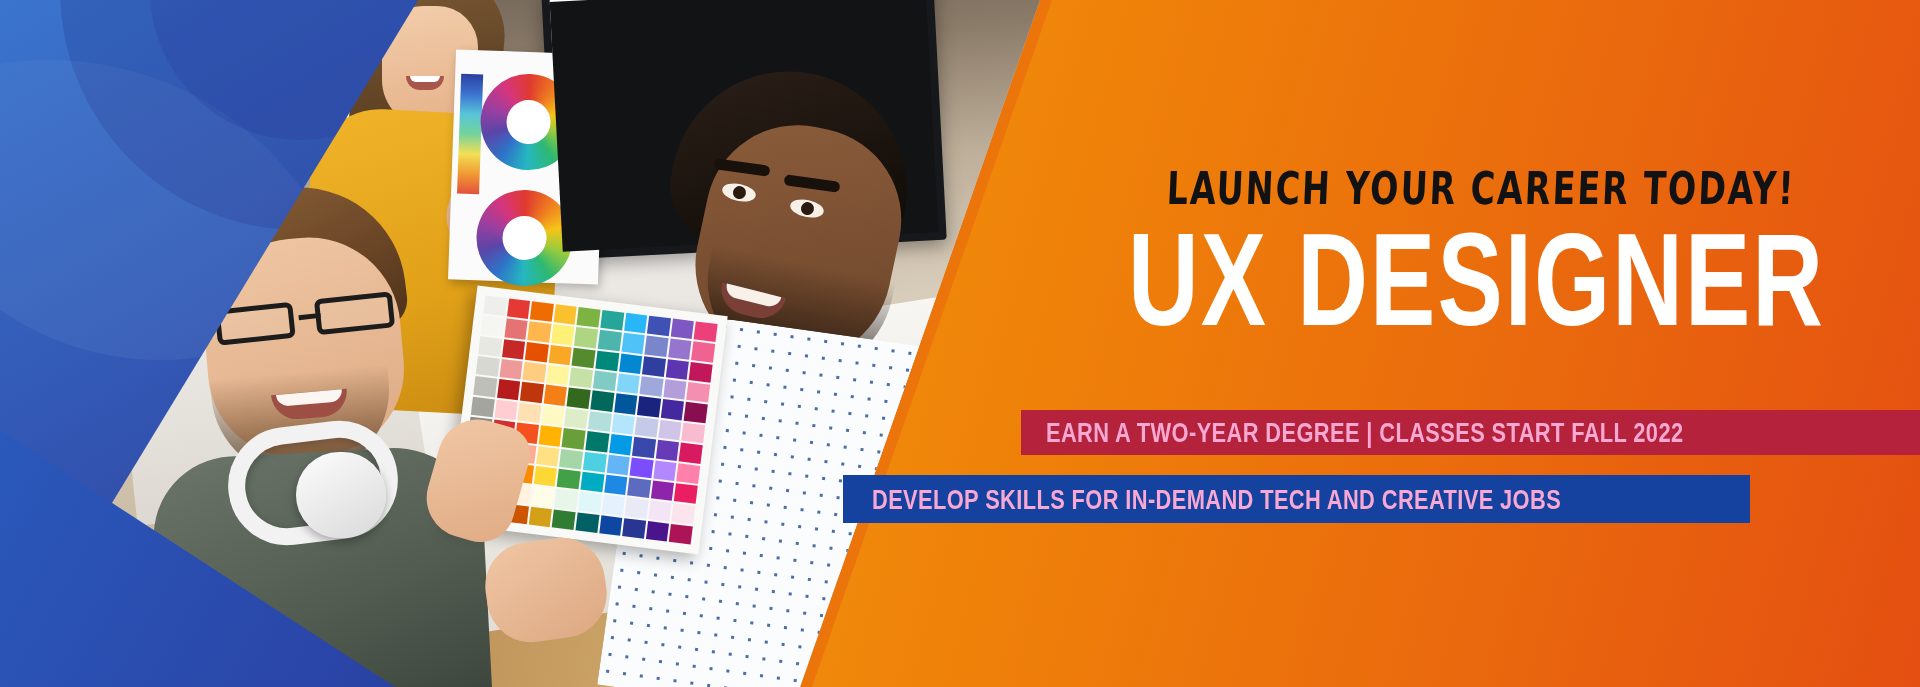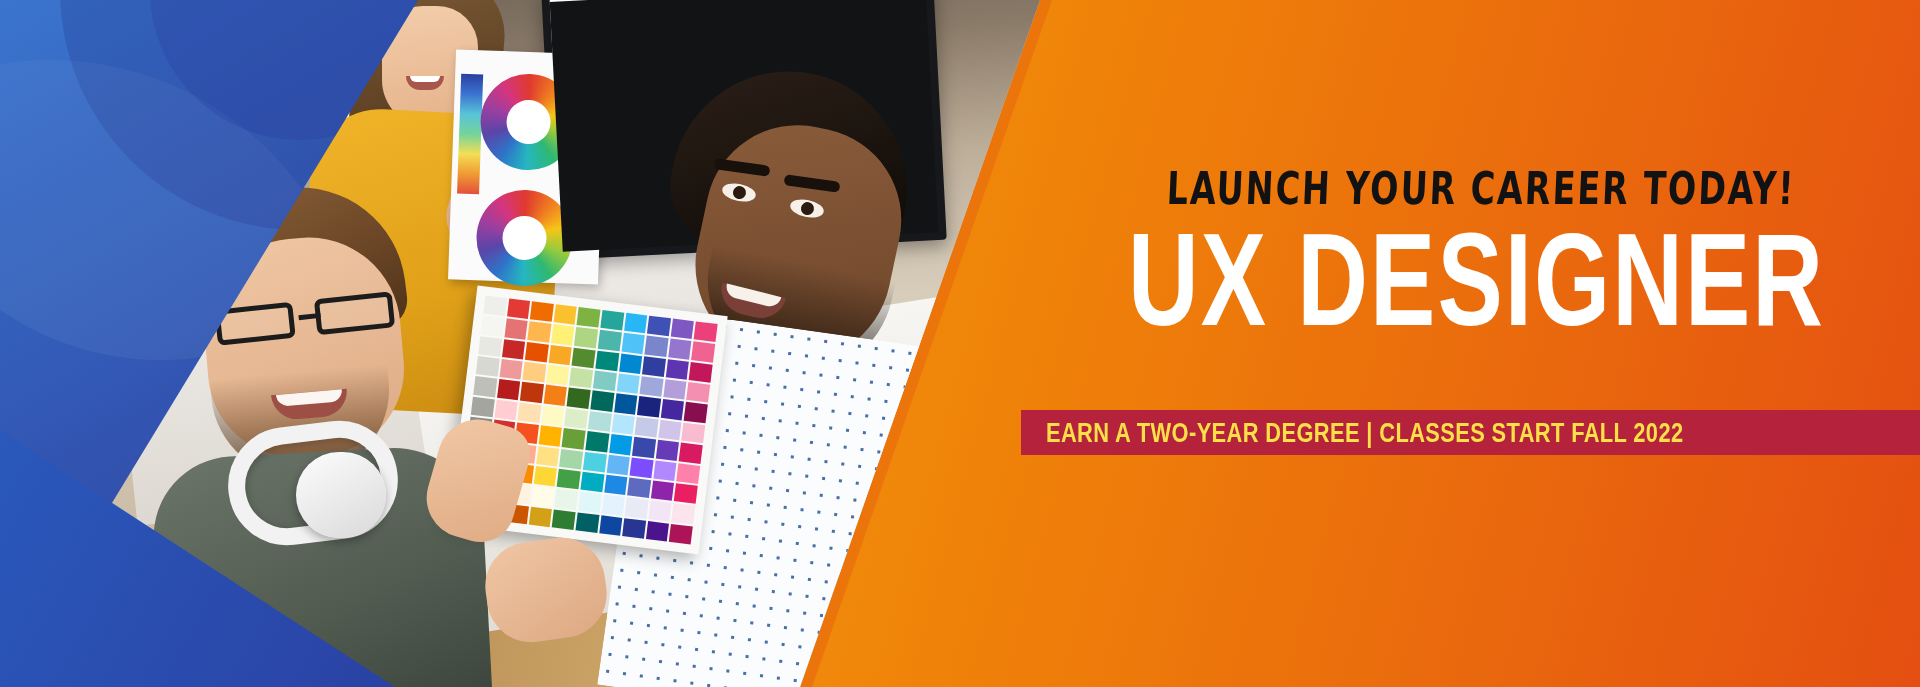--- a/index.html
+++ b/index.html
@@ -184,21 +184,21 @@
   .headline{
     position:absolute; left:1128px; top:215px; width:820px;
     font-size:96px; line-height:.98; color:#ffffff; white-space:nowrap;
     font-weight:700; letter-spacing:2px;
     font-family:"Liberation Sans Narrow","Liberation Sans", sans-serif;
     transform:scale(1.02,1.38); transform-origin:left top;
   }
 
   .bar{
     position:absolute; display:flex; align-items:center;
-    color:#fde047; white-space:nowrap;
+    color:#f9a8d4; white-space:nowrap;
   }
   .bar span{
     font-weight:700; font-size:23px; letter-spacing:.4px;
     font-family:"Liberation Sans Narrow","Liberation Sans", sans-serif;
     transform:scale(.95,1.22); transform-origin:left center;
   }
   .bar-red{
     left:1021px; top:410px; width:899px; height:45px;
     background:#b4223c; padding-left:25px;
   }
@@ -434,14 +434,17 @@
   <div class="orange-wedge"></div>
 
   <div class="eyebrow">LAUNCH YOUR CAREER TODAY!</div>
 
   <div class="headline">UX DESIGNER</div>
 
   <div class="bar bar-red">
     <span>EARN A TWO-YEAR DEGREE  |  CLASSES START FALL 2022</span>
   </div>
 
+  <div class="bar bar-blue">
+    <span>DEVELOP SKILLS FOR IN-DEMAND TECH AND CREATIVE JOBS</span>
+  </div>
 
 </div>
 
 </body></html>

